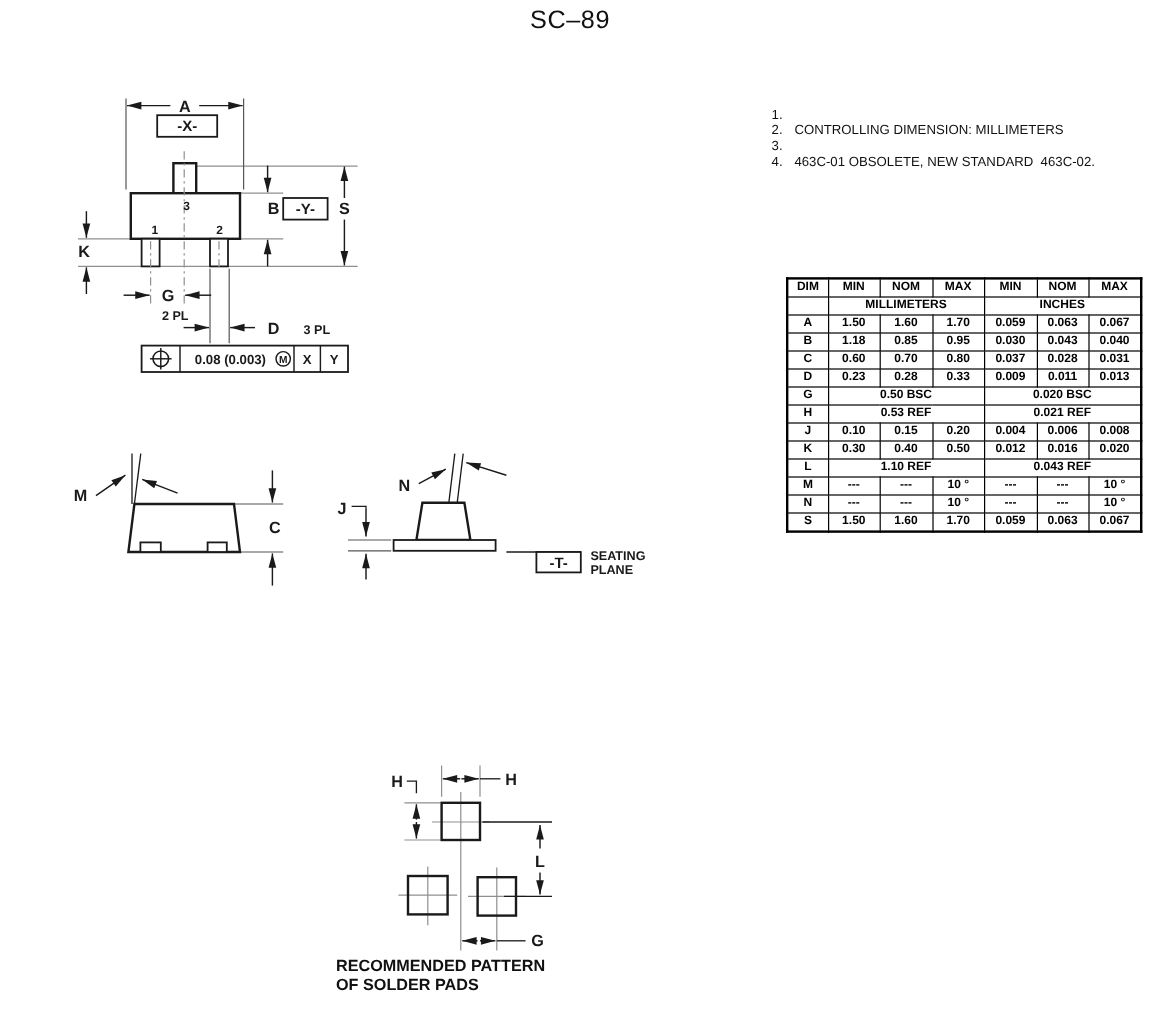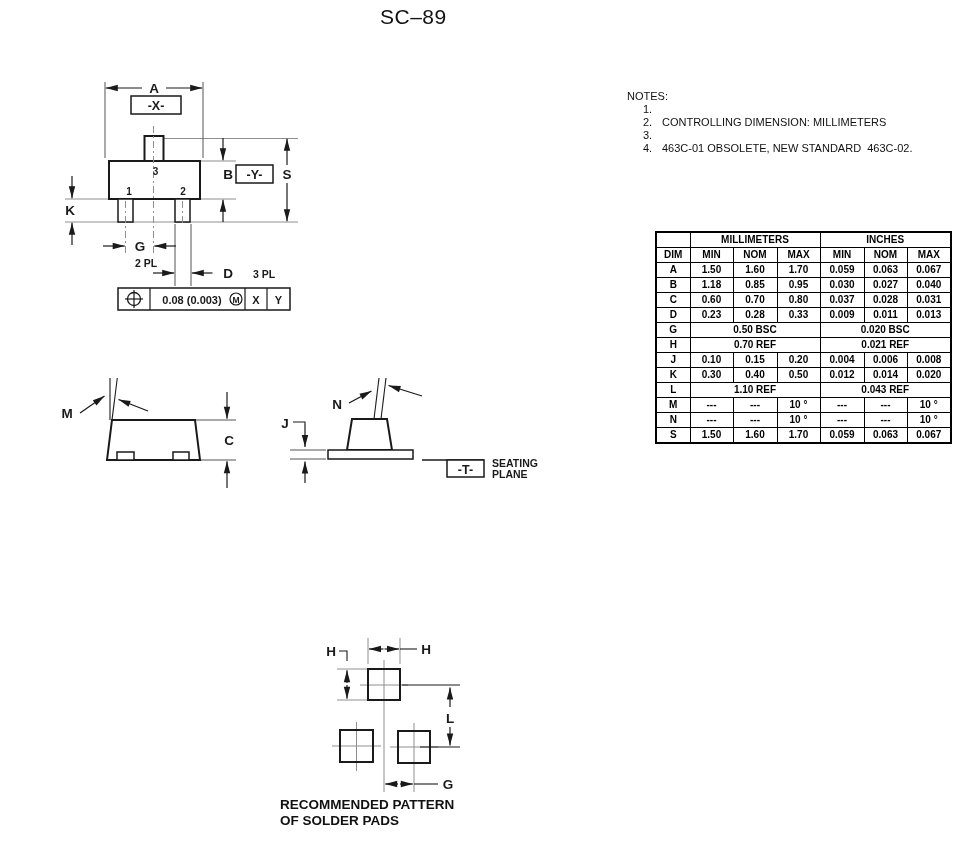--- a/index.html
+++ b/index.html
@@ -2,21 +2,21 @@
 <html><head>
 <meta charset="utf-8">
 <style>
   html,body{margin:0;padding:0;background:#fff;}
   #page{position:relative;width:975px;height:863px;background:#ffffff;
         font-family:"Liberation Sans",sans-serif;color:#1a1a1a;overflow:hidden;}
 
   .abs{position:absolute;}
 
   
-  #title{left:380px;top:5px;width:190px;
+  #title{left:380px;top:5px;width:190px;text-align:center;
          font-size:21px;font-weight:400;letter-spacing:.5px;color:#111;}
 
   
   #notes{left:627px;top:90px;width:315px;font-size:11px;line-height:13px;color:#111;}
   .note-row{display:flex;margin-left:16px;}
   .note-num{width:14px;flex:0 0 14px;}
   .note-text{white-space:pre-wrap;padding-left:5px;}
 
   
   #dimtable{left:655px;top:231px;}
@@ -253,21 +253,20 @@
       <text class="dl" x="168" y="158.5" text-anchor="middle">G</text>
     </g>
   </svg>
 
   <div id="pad-caption" class="abs">
     <div>RECOMMENDED PATTERN</div>
     <div>OF SOLDER PADS</div>
   </div>
 
   <div id="notes" class="abs">
-    <div>NOTES:</div>
     <div id="notes-list">
         <div class="note-row">
           <span class="note-num">1.</span>
         </div>
         <div class="note-row">
           <span class="note-num">2.</span>
           <div class="note-text">CONTROLLING DIMENSION: MILLIMETERS</div>
         </div>
         <div class="note-row">
           <span class="note-num">3.</span>
@@ -285,51 +284,51 @@
         <col style="width:34px">
           <col style="width:43px">
           <col style="width:44px">
           <col style="width:43px">
         <col style="width:44px">
           <col style="width:43px">
           <col style="width:44px">
       </colgroup>
       <thead>
         <tr>
-          <th></th>
-          <th colspan="3">MILLIMETERS</th>
-          <th colspan="3">INCHES</th>
-        </tr>
-        <tr>
           <th>DIM</th>
           <th>MIN</th>
           <th>NOM</th>
           <th>MAX</th>
           <th>MIN</th>
           <th>NOM</th>
           <th>MAX</th>
         </tr>
+        <tr>
+          <th></th>
+          <th colspan="3">MILLIMETERS</th>
+          <th colspan="3">INCHES</th>
+        </tr>
       </thead>
       <tbody id="dim-rows">
           <tr>
             <td>A</td>
             <td>1.50</td>
             <td>1.60</td>
             <td>1.70</td>
             <td>0.059</td>
             <td>0.063</td>
             <td>0.067</td>
           </tr>
           <tr>
             <td>B</td>
             <td>1.18</td>
             <td>0.85</td>
             <td>0.95</td>
             <td>0.030</td>
-            <td>0.027</td>
+            <td>0.043</td>
             <td>0.040</td>
           </tr>
           <tr>
             <td>C</td>
             <td>0.60</td>
             <td>0.70</td>
             <td>0.80</td>
             <td>0.037</td>
             <td>0.028</td>
             <td>0.031</td>
@@ -343,39 +342,39 @@
             <td>0.011</td>
             <td>0.013</td>
           </tr>
           <tr>
             <td>G</td>
             <td colspan="3">0.50 BSC</td>
             <td colspan="3">0.020 BSC</td>
           </tr>
           <tr>
             <td>H</td>
-            <td colspan="3">0.70 REF</td>
+            <td colspan="3">0.53 REF</td>
             <td colspan="3">0.021 REF</td>
           </tr>
           <tr>
             <td>J</td>
             <td>0.10</td>
             <td>0.15</td>
             <td>0.20</td>
             <td>0.004</td>
             <td>0.006</td>
             <td>0.008</td>
           </tr>
           <tr>
             <td>K</td>
             <td>0.30</td>
             <td>0.40</td>
             <td>0.50</td>
             <td>0.012</td>
-            <td>0.014</td>
+            <td>0.016</td>
             <td>0.020</td>
           </tr>
           <tr>
             <td>L</td>
             <td colspan="3">1.10 REF</td>
             <td colspan="3">0.043 REF</td>
           </tr>
           <tr>
             <td>M</td>
             <td>---</td>

